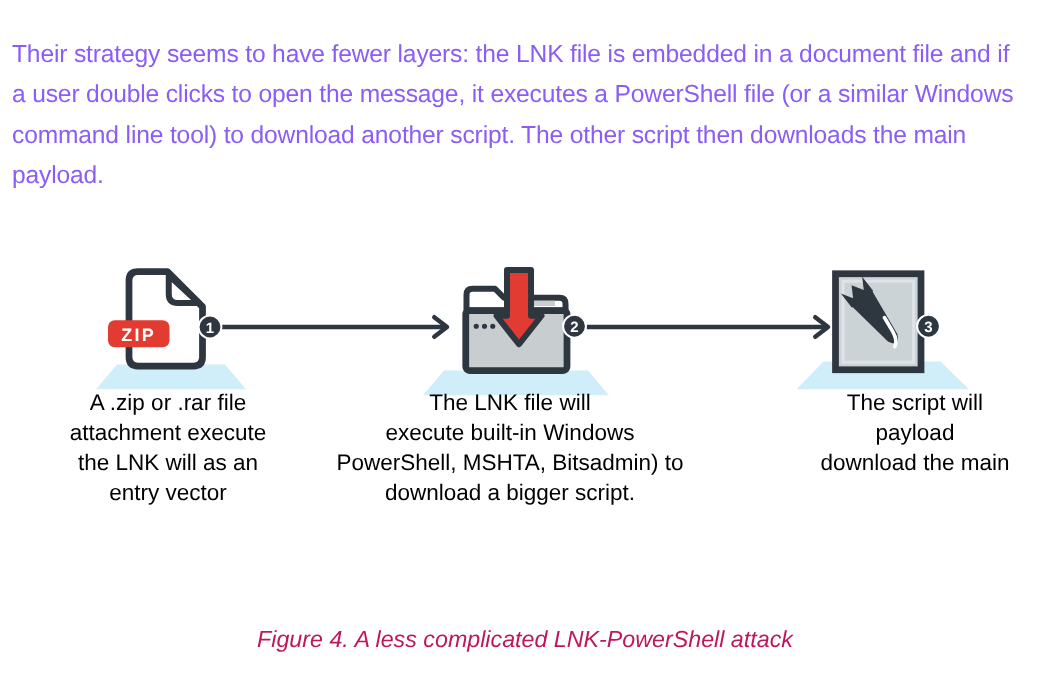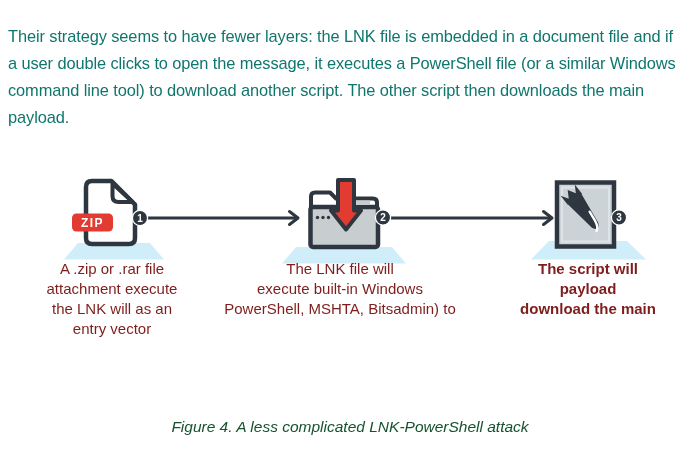--- a/index.html
+++ b/index.html
@@ -2,35 +2,35 @@
 <html><head>
 <meta charset="utf-8">
 <style>
   html,body{margin:0;padding:0;}
   body{
     width:700px;height:449px;background:#ffffff;overflow:hidden;position:relative;
     font-family:"Liberation Sans",sans-serif;
   }
   .intro{
     position:absolute;left:8px;top:7px;width:690px;
-    font-size:16.4px;line-height:27px;color:#0f766e;letter-spacing:-0.1px;
+    font-size:16.4px;line-height:27px;color:#8b5cf6;letter-spacing:-0.1px;
   }
   .pline{display:block;white-space:nowrap;}
   .diagram-svg{position:absolute;left:0;top:170px;}
   .step{
     position:absolute;top:259px;text-align:center;
-    font-size:15px;line-height:20px;color:#7f1d1d;
+    font-size:15px;line-height:20px;color:#000000;
   }
   .step-1{left:22px;width:180px;}
   .step-2{left:215px;width:250px;}
-  .step-3{left:498px;width:180px;font-weight:bold;}
+  .step-3{left:520px;width:180px;}
   .tline{white-space:nowrap;}
   .caption{
     position:absolute;left:0;top:418px;width:700px;text-align:center;
-    font-style:italic;font-size:15.5px;color:#14532d;
+    font-style:italic;font-size:15.5px;color:#be185d;
   }
 </style>
 </head>
 <body>
 
 <div>
 
   <p class="intro">
     <span class="pline">Their strategy seems to have fewer layers: the LNK file is embedded in a document file and if</span>
     <span class="pline">a user double clicks to open the message, it executes a PowerShell file (or a similar Windows</span>
@@ -99,20 +99,21 @@
       <div class="tline">A .zip or .rar file</div>
       <div class="tline">attachment execute</div>
       <div class="tline">the LNK will as an</div>
       <div class="tline">entry vector</div>
     </div>
 
     <div class="step step-2">
       <div class="tline">The LNK file will</div>
       <div class="tline">execute built-in Windows</div>
       <div class="tline">PowerShell, MSHTA, Bitsadmin) to</div>
+      <div class="tline">download a bigger script.</div>
     </div>
 
     <div class="step step-3">
       <div class="tline">The script will</div>
       <div class="tline">payload</div>
       <div class="tline">download the main</div>
     </div>
   </div>
 
   <div class="caption">Figure 4. A less complicated LNK-PowerShell attack</div>

